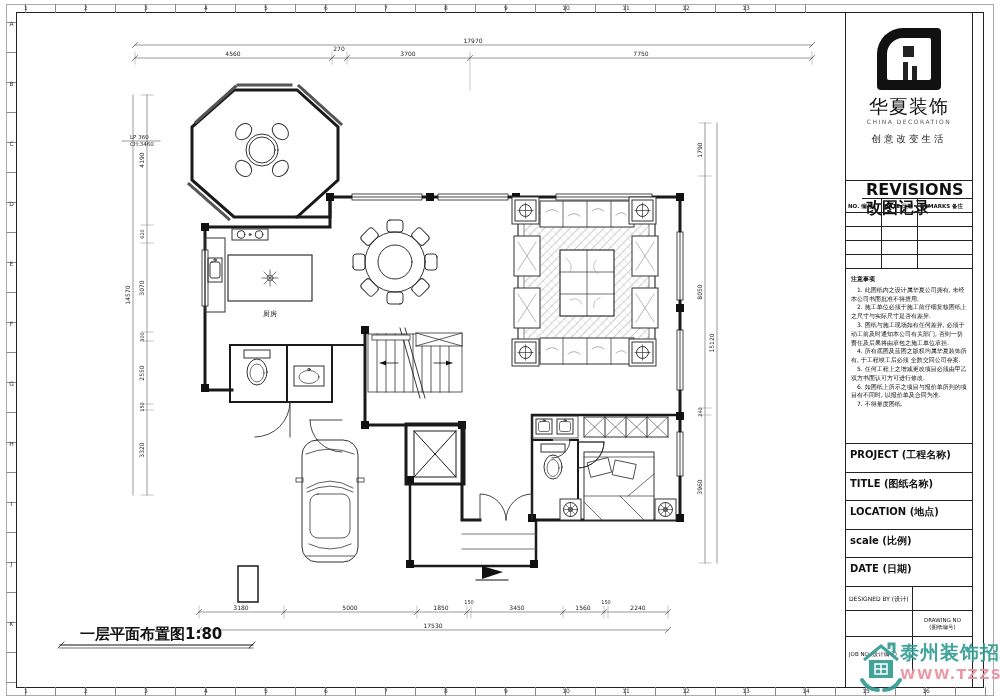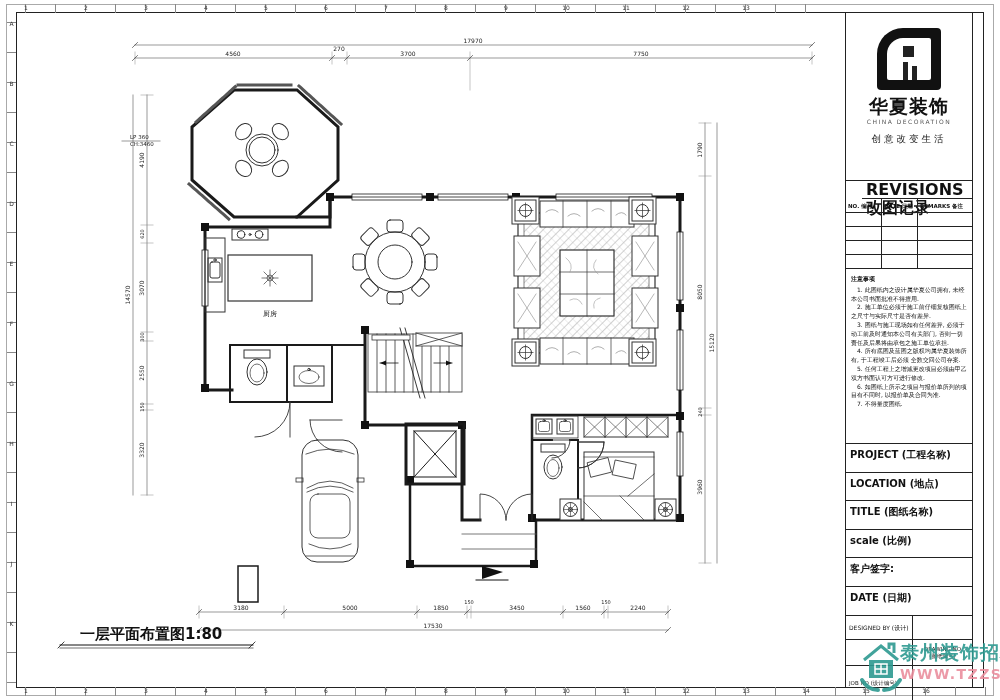--- a/index.html
+++ b/index.html
@@ -20,21 +20,21 @@
 
   
   .tblock{position:absolute;left:845px;top:12px;width:128px;height:676px;border-left:1.5px solid #222;border-right:1.5px solid #222;box-sizing:border-box;}
   .tb-sec{box-sizing:border-box;border-bottom:1px solid #222;position:relative;}
   .logo-cell{height:153px;text-align:center;}
   .logo-glyph{position:relative;width:64px;height:62px;margin:16px auto 6px auto;background:#111;border-radius:26px 4px 4px 4px;}
   .logo-glyph .inner{position:absolute;left:10px;top:10px;right:10px;bottom:10px;background:#fff;border-radius:16px 2px 2px 2px;}
   .logo-glyph .sq{position:absolute;left:26px;top:18px;width:11px;height:11px;background:#222;}
   .logo-glyph .bar1{position:absolute;left:26px;top:34px;width:5px;height:18px;background:#222;}
   .logo-glyph .bar2{position:absolute;left:35px;top:38px;width:5px;height:14px;background:#222;}
-  .logo-cn{font-size:19px;font-weight:bold;letter-spacing:1px;line-height:20px;}
+  .logo-cn{font-size:19px;font-weight:normal;letter-spacing:1px;line-height:20px;}
   .logo-en{font-size:6px;letter-spacing:1.5px;color:#555;margin-top:2px;}
   .logo-slogan{font-size:9.5px;letter-spacing:3px;margin-top:8px;color:#222;}
   .rev-title{height:18px;font-size:16px;font-weight:bold;line-height:18px;padding-left:4px;margin-left:16px;}
   .rev-head{height:14px;display:flex;font-size:5.5px;font-weight:bold;}
   .rev-head span{flex:0 0 36px;border-right:1px solid #222;box-sizing:border-box;line-height:14px;padding-left:2px;}
   .rev-head span:last-child{flex:1;border-right:none;}
   .rev-row{height:14px;display:flex;border-bottom:1px solid #222;box-sizing:border-box;}
   .rev-row i{flex:0 0 36px;border-right:1px solid #222;box-sizing:border-box;}
   .rev-row i:last-child{flex:1;border-right:none;}
   .rev-rows .rev-row:last-child{border-bottom:none;}
@@ -504,24 +504,23 @@
           <div class="nl">3. 图纸与施工现场如有任何差异, 必须于动工前及时通知本公司有关部门, 否则一切责任及后果将由承包之施工单位承担.</div>
           <div class="nl">4. 所有底图及蓝图之版权均属华夏装饰所有, 于工程竣工后必须  全数交回公司存案.</div>
           <div class="nl">5. 任何工程上之增减更改项目必须由甲乙双方书面认可方可进行修改.</div>
           <div class="nl">6. 如图纸上所示之项目与报价单所列的项目有不同时, 以报价单及合同为准.</div>
           <div class="nl">7. 不得量度图纸.</div>
         </div>
     </div>
     <div>
 
     <div class="field-row">PROJECT (工程名称)</div>
+        <div class="field-row">TITLE (图纸名称)</div>
         <div class="field-row">LOCATION (地点)</div>
-        <div class="field-row">TITLE (图纸名称)</div>
         <div class="field-row">scale  (比例)</div>
-        <div class="field-row">客户签字:</div>
         <div class="field-row">DATE (日期)</div>
       </div>
     <div class="tb-sec designed-row">
       <div class="l">DESIGNED BY (设计)</div>
       <div class="r"></div>
     </div>
     <div class="tb-sec drawing-row">
       <div class="l"></div>
       <div class="r">
         <div>DRAWING NO</div>

